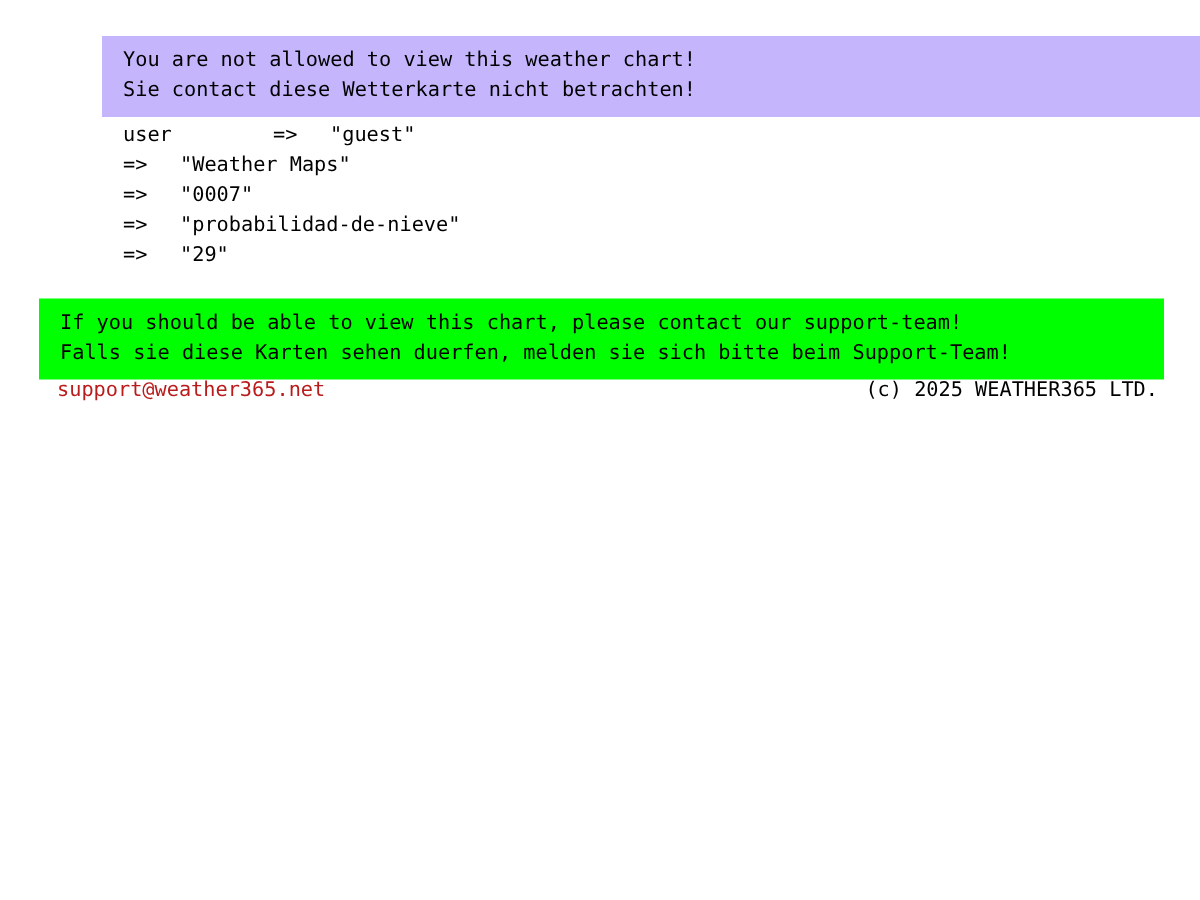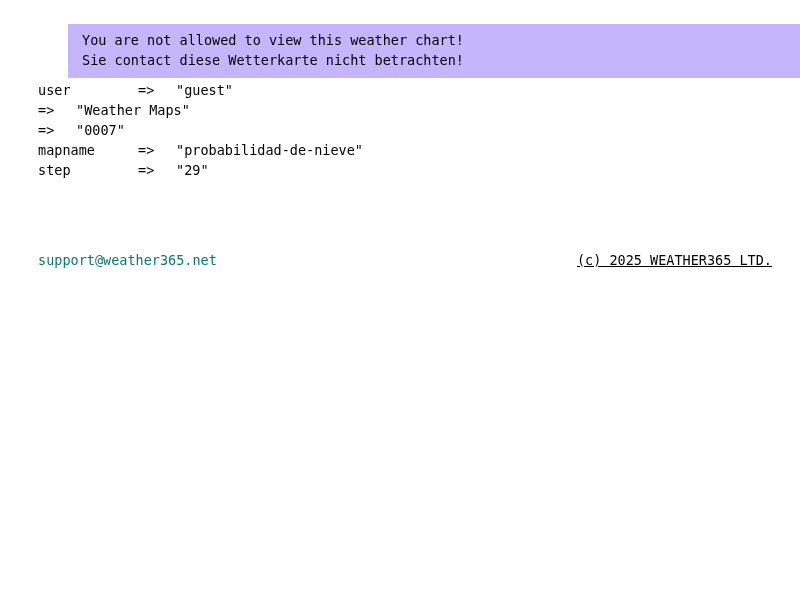--- a/index.html
+++ b/index.html
@@ -47,20 +47,21 @@
     position: absolute;
     left: 38px;
     top: 80px;
     width: 720px;
   }
   .param-row {
     display: flex;
     line-height: 20px;
     white-space: pre;
     font-size: 13.5px;
+    margin-left: 44px;
   }
   .param-key {
     width: 100px;
     flex: 0 0 100px;
   }
   .param-arrow {
     width: 38px;
     flex: 0 0 38px;
   }
   .param-val {
@@ -72,24 +73,23 @@
     top: 250px;
     width: 734px;
     display: flex;
     justify-content: space-between;
     font-size: 13.5px;
     line-height: 20px;
     white-space: pre;
   }
   .footer-right {
     text-align: right;
-    text-decoration: underline;
   }
   a.mail {
-    color: #0f766e;
+    color: #b91c1c;
     text-decoration: none;
   }
 </style>
 </head>
 <body>
 
 <div class="page">
 
   <div class="banner banner-error">
     <div class="banner-line">You are not allowed to view this weather chart!</div>
@@ -104,30 +104,32 @@
     </div>
     <div class="param-row">
       <span class="param-arrow">=&gt;</span>
       <span class="param-val">"Weather Maps"</span>
     </div>
     <div class="param-row">
       <span class="param-arrow">=&gt;</span>
       <span class="param-val">"0007"</span>
     </div>
     <div class="param-row">
-      <span class="param-key">mapname</span>
       <span class="param-arrow">=&gt;</span>
       <span class="param-val">"probabilidad-de-nieve"</span>
     </div>
     <div class="param-row">
-      <span class="param-key">step</span>
       <span class="param-arrow">=&gt;</span>
       <span class="param-val">"29"</span>
     </div>
   </div>
 
+  <div class="banner banner-ok">
+    <div class="banner-line">If you should be able to view this chart, please contact our support-team!</div>
+    <div class="banner-line">Falls sie diese Karten sehen duerfen, melden sie sich bitte beim Support-Team!</div>
+  </div>
 
   <div class="footer">
     <a class="mail" href="#">support@weather365.net</a>
     <span class="footer-right">(c) 2025 WEATHER365 LTD.</span>
   </div>
 
 </div>
 
 </body></html>

